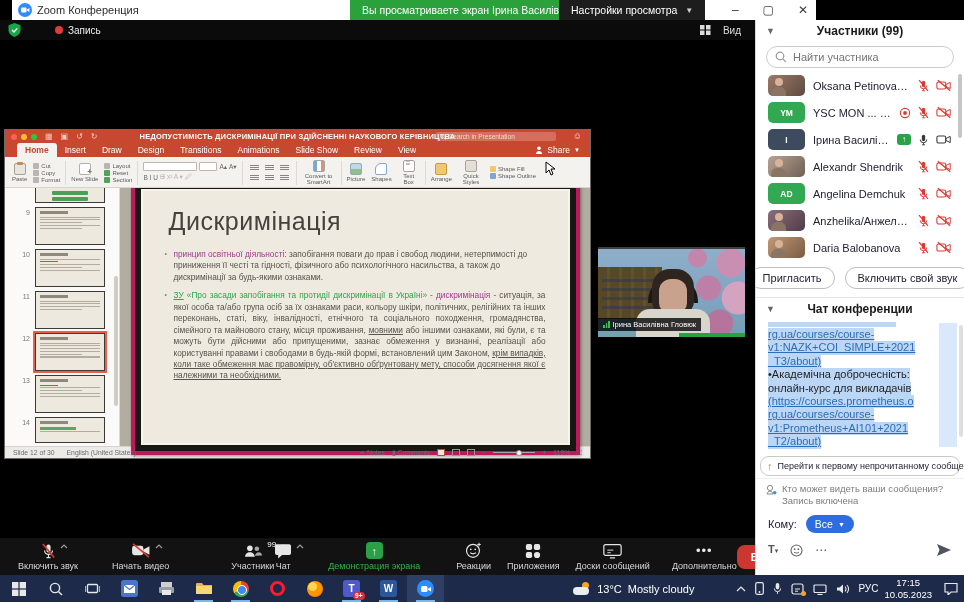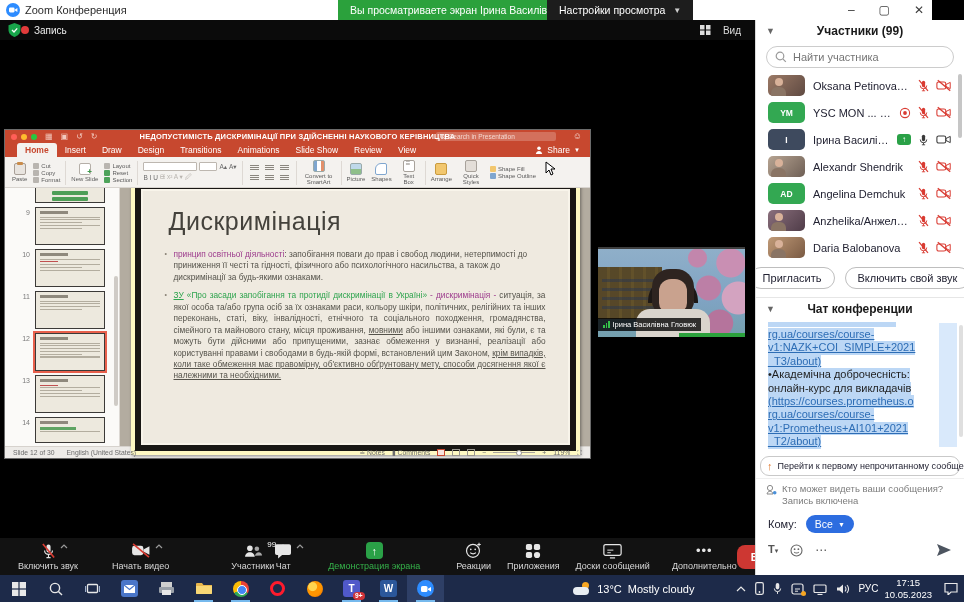--- a/index.html
+++ b/index.html
@@ -1,32 +1,32 @@
 <!DOCTYPE html>
 <html><head>
 <meta charset="utf-8">
 <style>
 *{box-sizing:border-box;margin:0;padding:0}
 html,body{width:964px;height:602px}
 body{position:relative;overflow:hidden;background:#000;font-family:"Liberation Sans",sans-serif;-webkit-font-smoothing:antialiased}
 svg{display:block}
 
 
-.titlebar{position:absolute;left:0;top:0;width:932px;height:20px;background:#fff;display:flex;align-items:center;z-index:40}
+.titlebar{position:absolute;left:12px;top:0;width:804px;height:20px;background:#fff;display:flex;align-items:center;z-index:40}
 .titlebar .apptitle{font-size:11px;color:#2b2b2b;margin-left:5px}
 .zoomicon{margin-left:6px}
 .banner{position:absolute;left:338px;top:0;height:20px;background:#2BA13C;color:#fff;font-size:10.5px;display:flex;align-items:center;padding:0 12px}
 .viewset{position:absolute;left:547px;top:0;height:20px;background:#1d1d1d;color:#fff;font-size:10.5px;display:flex;align-items:center;gap:8px;padding:0 12px;cursor:pointer}
 .viewset .chev{font-size:8px;color:#cfcfcf}
 .winctl{position:absolute;right:8px;top:0;height:20px;display:flex;align-items:center;gap:24px;color:#3c3c3c;font-size:12px}
 .winctl span{cursor:pointer;line-height:20px}
 
 
 .subbar{position:absolute;left:0;top:20px;width:755px;height:20px;background:#0b0b0b;display:flex;align-items:center;color:#eee;z-index:30}
-.subbar .rec{display:flex;align-items:center;gap:5px;font-size:10px}
+.subbar .rec{display:flex;align-items:center;gap:5px;margin-left:34px;font-size:10px}
 .recdot{width:8px;height:8px;border-radius:50%;background:#E23B3B}
 .subbar .shield{margin-left:8px}
 .viewbtn{margin-left:auto;margin-right:14px;display:flex;align-items:center;gap:12px;font-size:10px;color:#ddd;cursor:pointer}
 
 
 .ppt{position:absolute;left:5px;top:130px;width:585px;height:328px;background:#F4F2EF;box-shadow:0 0 0 1px #6b6b6b;z-index:10}
 .ppt-title{height:13px;background:#C7482F;display:flex;align-items:center;position:relative;color:#fff}
 .lights{display:flex;gap:4px;margin-left:6px}
 .light{width:6px;height:6px;border-radius:50%}
 .l-r{background:#FF5F57}.l-y{background:#FEBC2E}.l-g{background:#28C840}
@@ -72,21 +72,21 @@
 .thumb.sel{outline:2px solid #E8604C}
 .tt{height:2.5px;background:#8f897d;width:46%;margin-bottom:3px}
 .tl{height:1.2px;background:#B5AFa3;background:#b3ad9f;margin:1.6px 0}
 .tl.short{width:70%}
 .tl.red{background:#C05050;width:30%}
 .tl.green{background:#5FA463;width:60%;height:3px}
 .gbtn{height:4px;background:#4E9E57;border-radius:1px;margin:2px auto;width:70%}
 .tpartial{margin-left:30px;width:70px;height:15px;border:1.5px solid #3c3a38;border-top:none;background:#EDE9DE;overflow:hidden;padding:1px 8px}
 .tscroll{position:absolute;right:1px;top:88px;width:4px;height:130px;background:#CFCBC6;border-radius:2px}
 .slidearea{flex:1;background:#B3ACA0;display:flex;align-items:center;justify-content:center}
-.slide-outer{width:449px;height:276px;background:#fef9c3;padding:4px;box-shadow:1px 1px 3px rgba(0,0,0,.4)}
+.slide-outer{width:449px;height:276px;background:#be185d;padding:4px;box-shadow:1px 1px 3px rgba(0,0,0,.4)}
 .slide-frame{width:100%;height:100%;border:6px solid #191714;background:#EFEAE0;box-shadow:inset 0 0 0 2px #F8F4EA;padding:12px 24px 10px;overflow:hidden}
 .stitle{font-size:25px;font-weight:400;color:#44423C;letter-spacing:.5px;margin:6px 0 13px 4px}
 .sbullet{position:relative;font-size:8.3px;line-height:1.38;color:#55534B;padding-left:9px;margin-bottom:7px}
 .sbullet::before{content:"•";position:absolute;left:0;top:0;color:#8a8478;font-size:7px}
 .sb2{text-align:justify}
 .pur{color:#9C3A8C}
 .grn{color:#2EA44E}
 .und{text-decoration:underline}
 .ppt-status{height:12px;background:#EDEBE8;border-top:1px solid #D6D2CD;display:flex;align-items:center;font-size:6.8px;color:#6b6b6b;padding:0 8px;gap:12px}
 .ps-right{margin-left:auto;display:flex;align-items:center;gap:7px}

